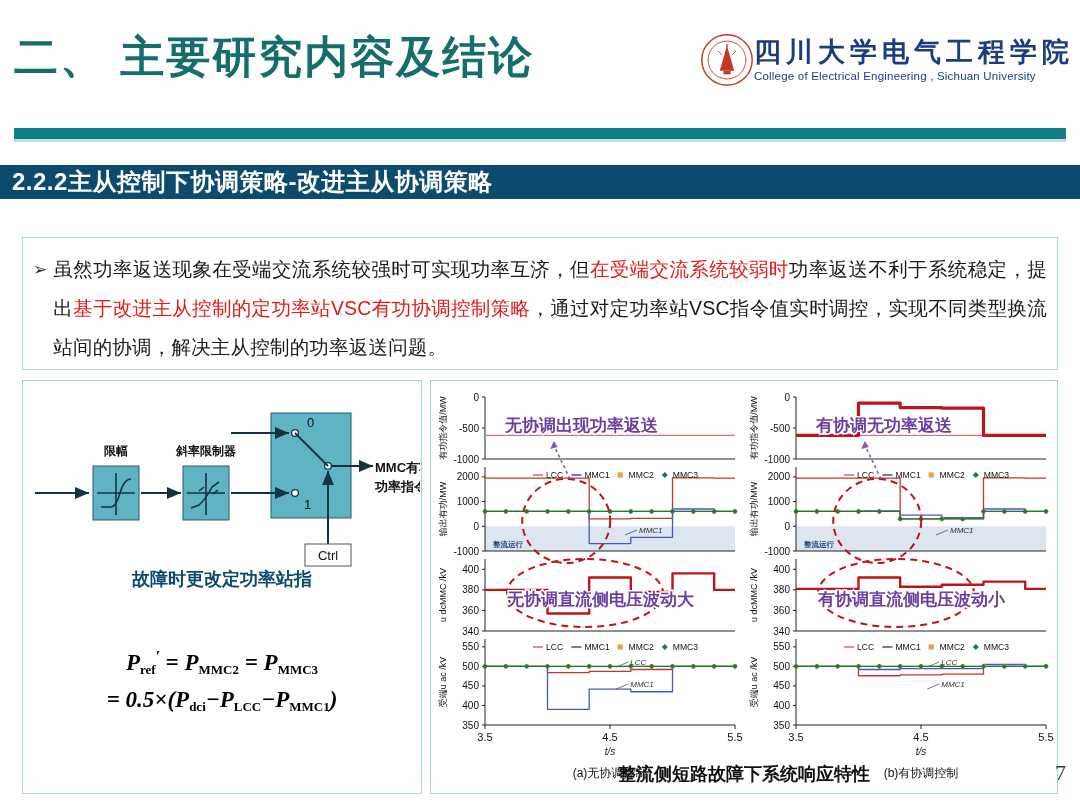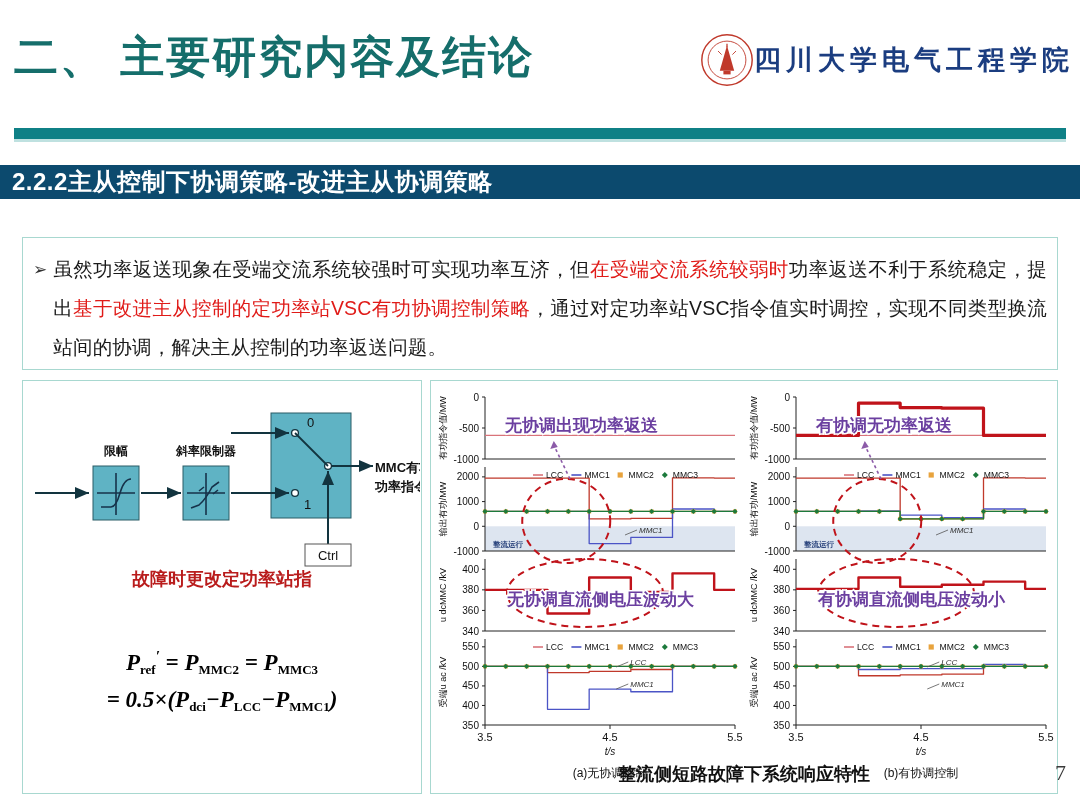--- a/index.html
+++ b/index.html
@@ -73,21 +73,21 @@
     border:1.5px solid #a8d8d0;background:#ffffff;box-sizing:border-box;
   }
   #panel-right{
     position:absolute;left:430px;top:380px;width:628px;height:414px;
     border:1.5px solid #a8d8d0;background:#ffffff;box-sizing:border-box;
   }
   
   #block-diagram{position:absolute;left:0;top:0;width:397px;height:190px;}
   .diag-caption{
     position:absolute;left:0;width:100%;text-align:center;
-    font-size:18px;font-weight:bold;color:#b91c1c;line-height:25px;
+    font-size:18px;font-weight:bold;color:#0c4a6e;line-height:25px;
     font-family:"Liberation Sans","DejaVu Sans",sans-serif;
   }
   #diag-caption1{top:186px;}
   #formula{
     position:absolute;left:0;top:258px;width:100%;text-align:center;
     font-family:"Liberation Serif","DejaVu Serif",serif;
   }
   .frm-line{
     font-size:23px;font-weight:bold;font-style:italic;color:#000;
     line-height:34px;white-space:nowrap;
@@ -122,20 +122,21 @@
   <svg id="logo-seal" viewBox="0 0 60 60">
     <circle cx="30" cy="30" r="28" fill="none" stroke="#c0392b" stroke-width="1.6"></circle>
     <circle cx="30" cy="30" r="21" fill="none" stroke="#c0392b" stroke-width="1"></circle>
     <path d="M30 14 L38 42 L22 42 Z" fill="#c0392b"></path>
     <rect x="26" y="42" width="8" height="4" fill="#c0392b"></rect>
     <path d="M30 12 L30 16" stroke="#c0392b" stroke-width="1.4"></path>
     <path d="M20 20 L24 24 M40 20 L36 24" stroke="#c0392b" stroke-width="1"></path>
   </svg>
   <div id="logo-texts">
     <div id="logo-cn">四川大学电气工程学院</div>
+    <div id="logo-en">College of Electrical Engineering , Sichuan University</div>
   </div>
 </div>
 
 <div id="header-rule"></div>
 
 <div id="section-bar">
   <span id="section-bar-text">2.2.2主从控制下协调策略-改进主从协调策略</span>
 </div>
 
 <div id="body-box">

